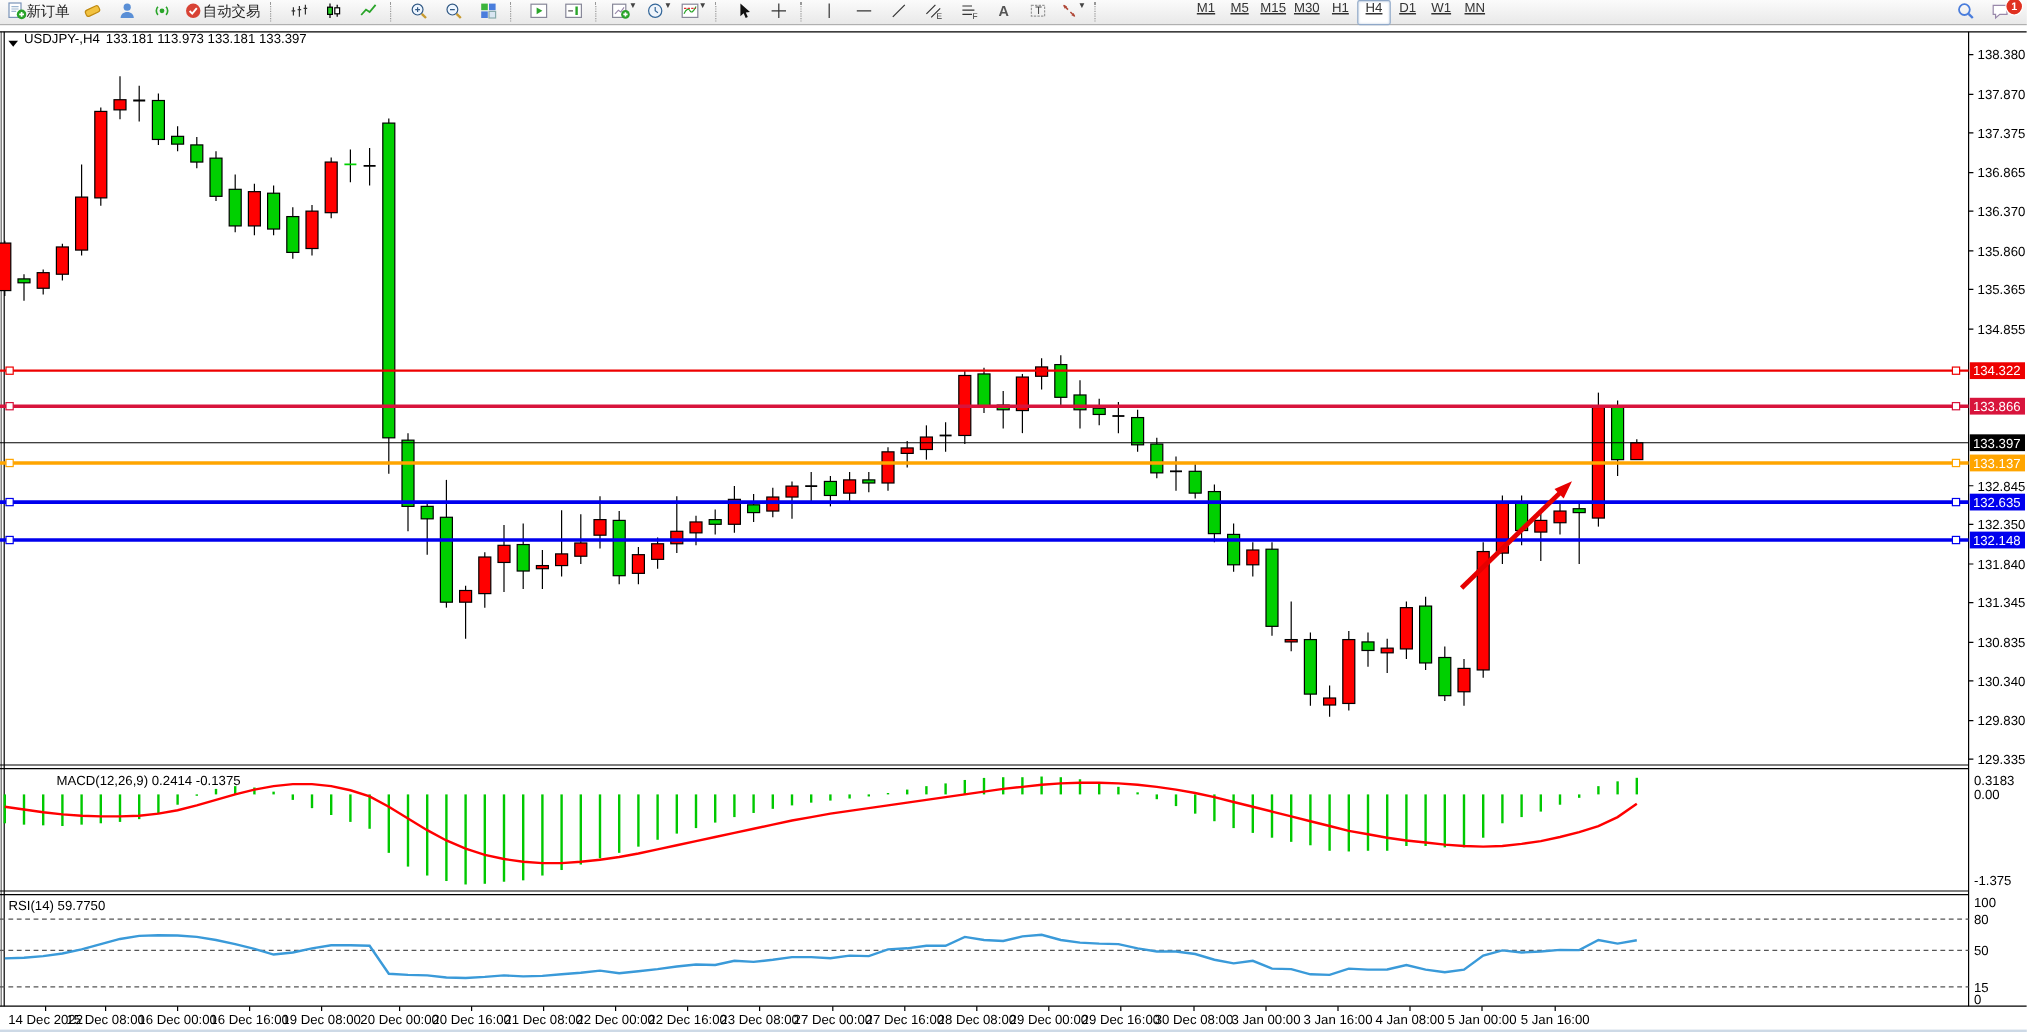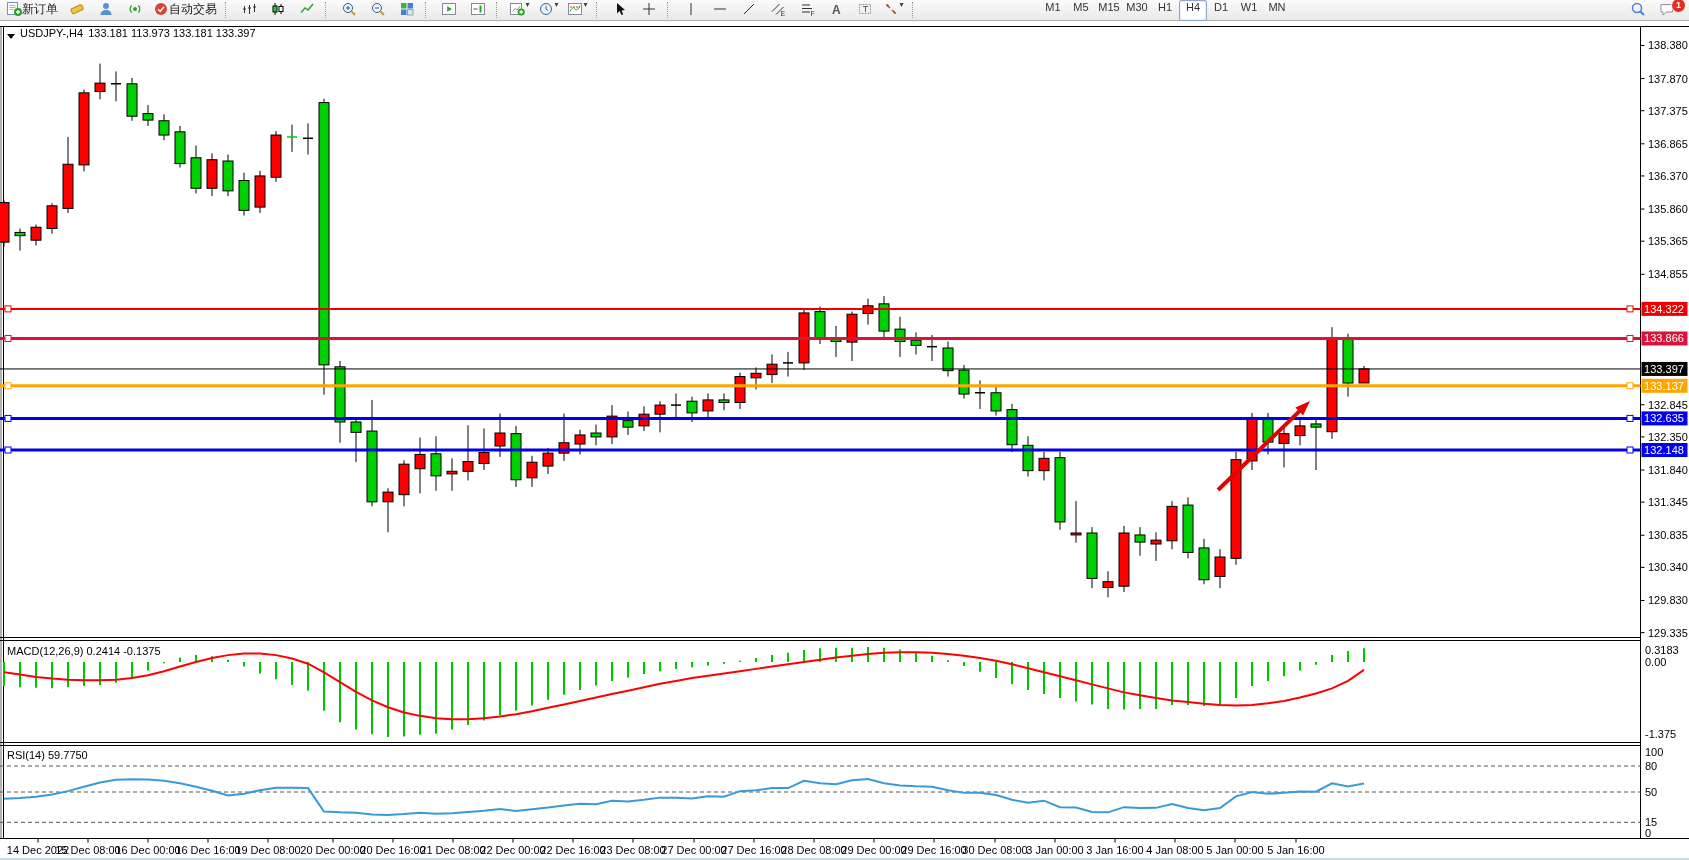--- a/index.html
+++ b/index.html
@@ -8,21 +8,21 @@
     background:linear-gradient(#fbfbfb,#e9e9e9);border-bottom:1px solid #b0b0b0;
     display:flex;align-items:center;padding:0 2px;box-sizing:border-box;z-index:10;}
   .tbtn{height:19px;display:flex;align-items:flex-start;justify-content:center;gap:0;
     padding:0 3px;min-width:21px;border:1px solid transparent;border-radius:2px;
     font-size:12px;color:#222;cursor:default;}
   .tbtn .lbl{white-space:nowrap;}
   .tbtn.active{background:#fff;border-color:#8fa8c8;box-shadow:inset 0 0 2px #b9c9dd;}
   .tf{font-size:11px;color:#333;min-width:22px;padding:0 2px;}
   .caret{font-size:8px;color:#444;line-height:8px;}
   .tsep{width:4px;height:16px;border-left:1px dotted #999;margin:0 4px;}
-  .tf-group{margin-left:118px;display:flex;}
+  .tf-group{margin-left:70px;display:flex;text-decoration:underline;}
   .tb-right{margin-left:auto;display:flex;align-items:center;padding-right:6px;}
   .chat-wrap{position:relative;}
   .badge{position:absolute;top:-3px;right:-6px;width:13px;height:13px;border-radius:50%;
     background:#e03020;color:#fff;font-size:9px;font-weight:bold;display:flex;
     align-items:center;justify-content:center;border:1px solid #fff;}
   .chart-window{position:absolute;top:22px;left:0;width:1689px;height:838px;background:#fff;}
   #chart-svg{position:absolute;top:0;left:0;}
   .chart-title{position:absolute;left:7px;top:5px;font-size:11px;color:#000;
     display:flex;align-items:flex-end;gap:5px;z-index:3;}
   .tri{width:0;height:0;border-left:4px solid transparent;border-right:4px solid transparent;
@@ -624,21 +624,21 @@
       <text x="1645" y="804.3345" font-size="11" font-family="&quot;Liberation Sans&quot;,sans-serif" fill="#000">15</text>
       <text x="1645" y="814.5" font-size="11" font-family="&quot;Liberation Sans&quot;,sans-serif" fill="#000">0</text>
       <line x1="1218" y1="468" x2="1302.0939912685576" y2="386.64820409889523" stroke="#e60000" stroke-width="4"></line>
       <polygon points="1310,379 1303.0431810520263,393.3823735914874 1295.394976953131,385.4763648600451" fill="#e60000"></polygon>
     </svg>
   <div class="chart-title">
     <span class="tri"></span>
     <span>USDJPY-,H4</span>
     <span>133.181 113.973 133.181 133.397</span>
   </div>
-  <div class="ind-label" style="top:623px;">
+  <div class="ind-label" style="top:623px;margin-left:40px;">
     <span>MACD(12,26,9)</span>
     <span>0.2414 -0.1375</span>
   </div>
   <div class="ind-label" style="top:727px;text-align:right;">
     <span>RSI(14)</span>
     <span>59.7750</span>
   </div>
   <div class="bottom-strip"></div>
 </div>
 

